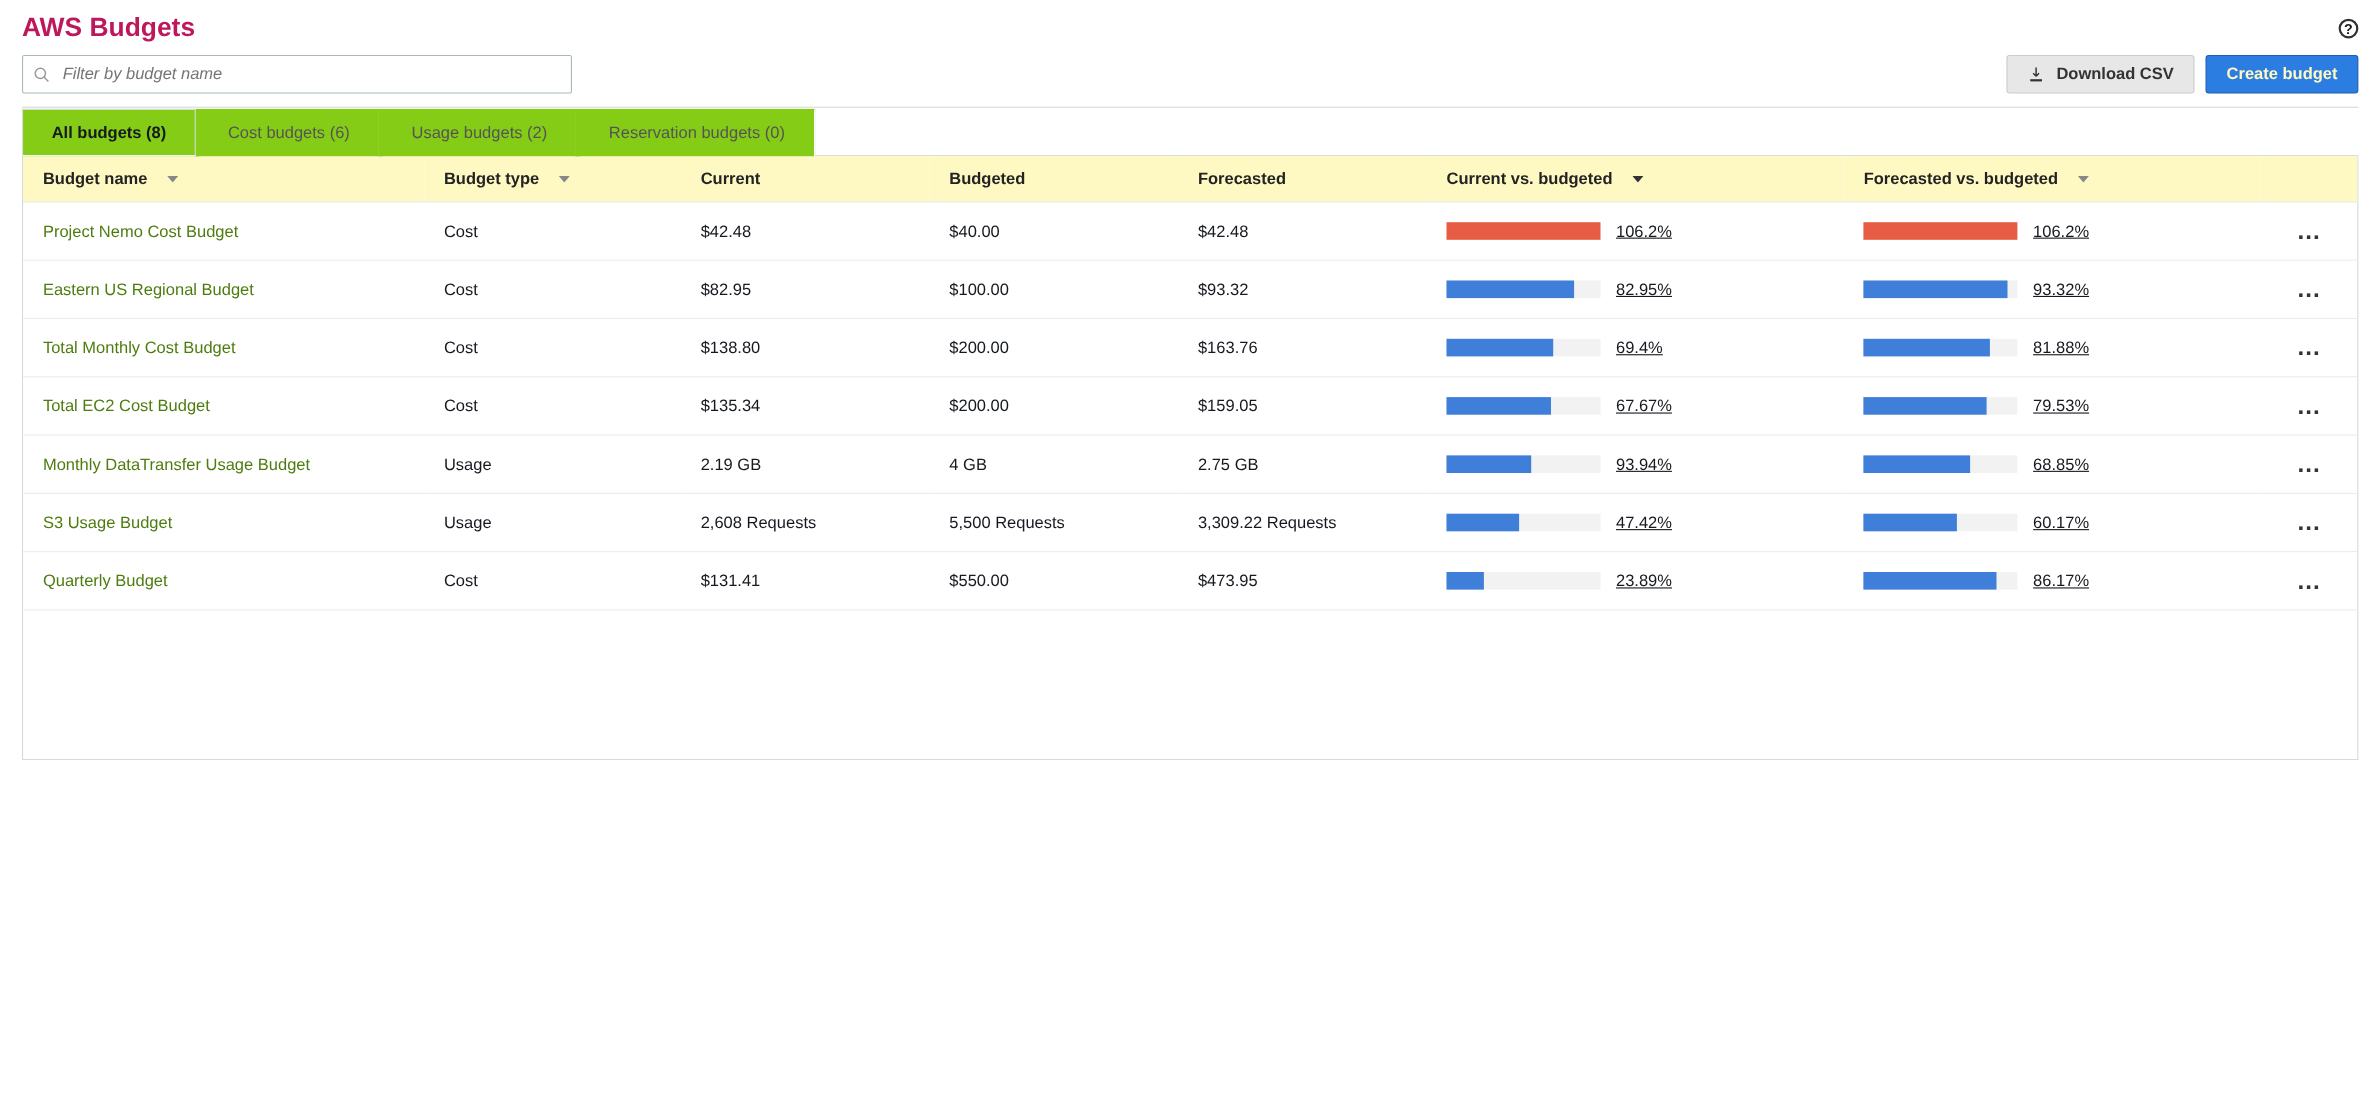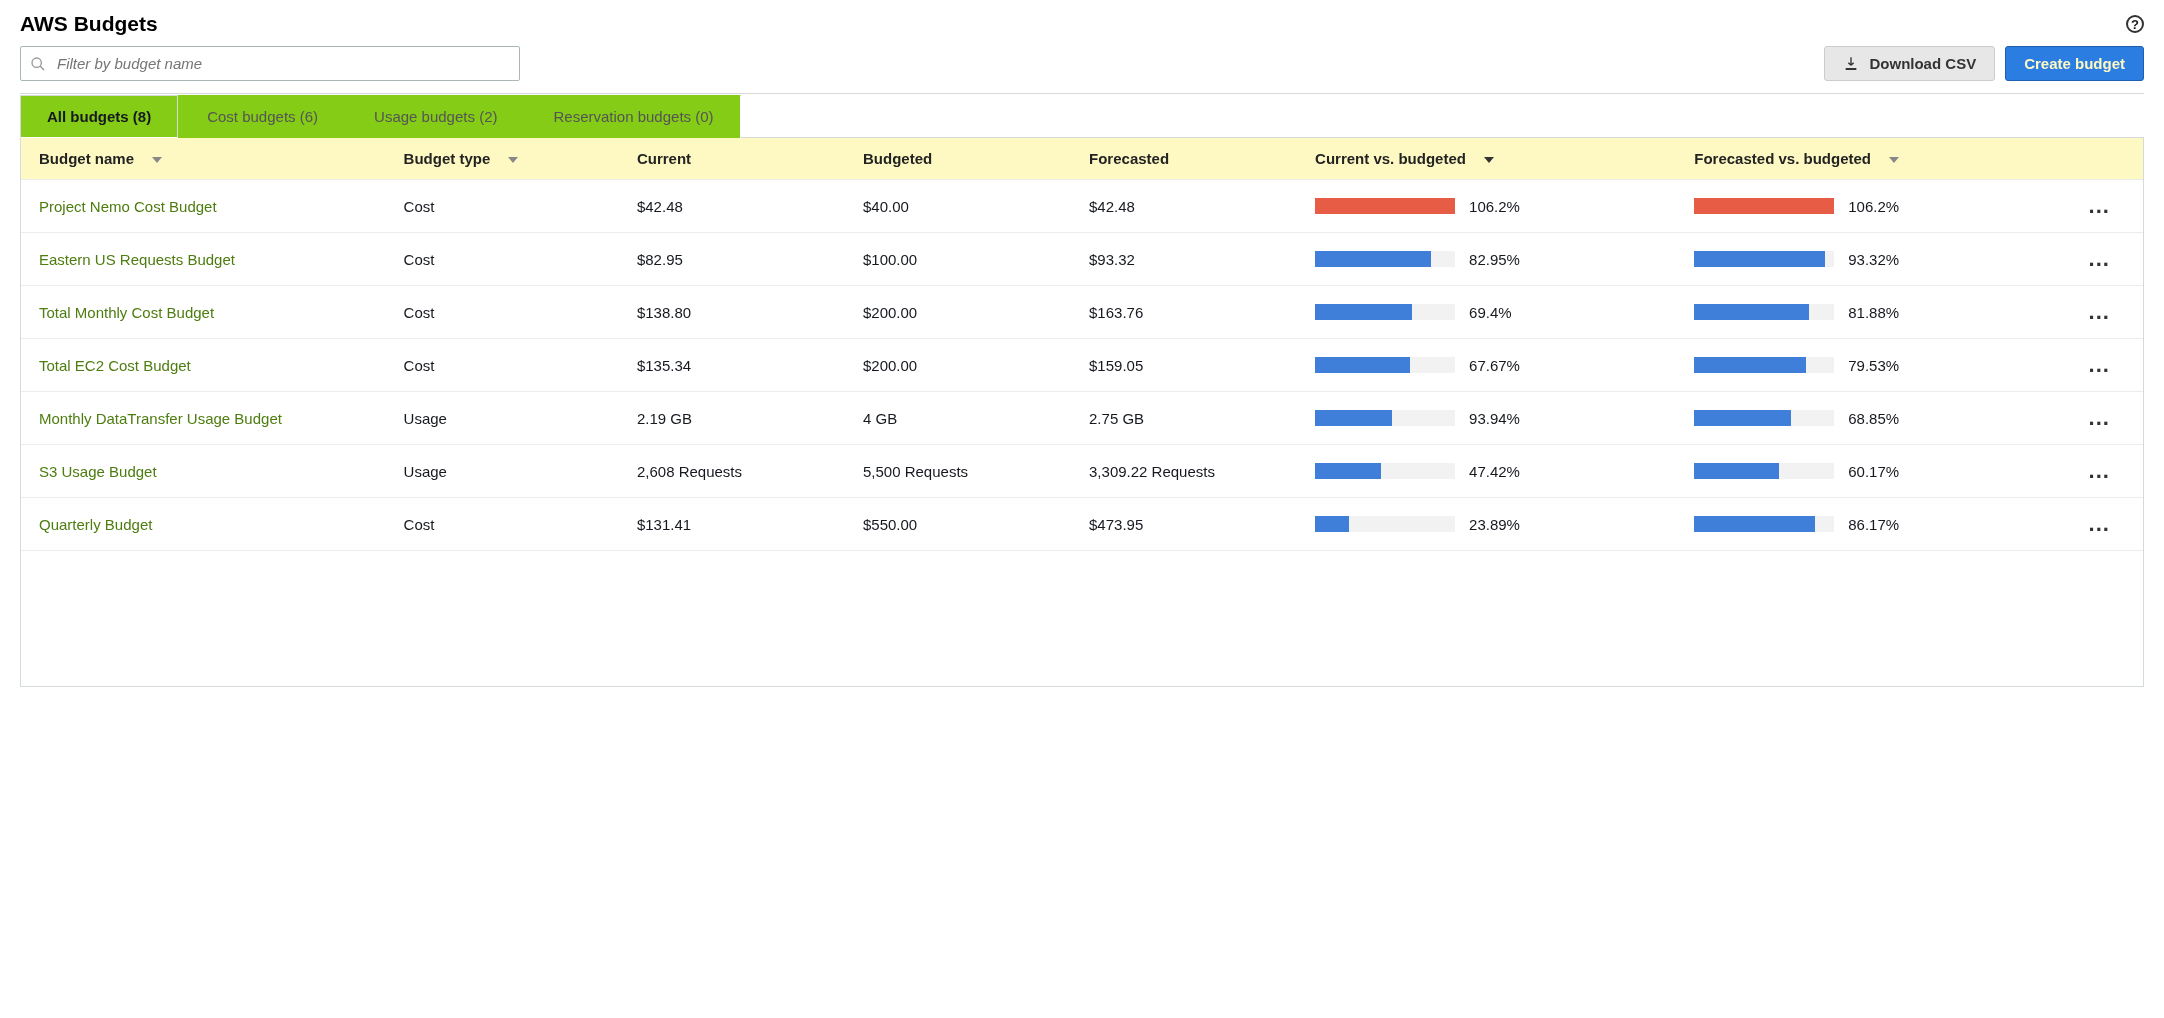--- a/index.html
+++ b/index.html
@@ -1,19 +1,19 @@
 <!DOCTYPE html>
 <html><head>
 <meta charset="utf-8">
 <style>
 * { box-sizing: border-box; margin: 0; padding: 0; }
 body { font-family: "Amazon Ember", "Helvetica Neue", Arial, sans-serif; background: #fff; color: #16191f; font-size: 14px; padding: 0 20px; }
 
 .header-row { display: flex; align-items: center; justify-content: space-between; padding: 12px 0 10px; }
-.page-title { font-size: 21px; font-weight: 700; color: #000000; }
+.page-title { font-size: 24px; font-weight: 700; color: #be185d; }
 .help-icon { width: 18px; height: 18px; border: 2px solid #333; border-radius: 50%; display: flex; align-items: center; justify-content: center; font-size: 13px; font-weight: 700; cursor: pointer; }
 
 .controls-row { display: flex; align-items: center; gap: 10px; padding-bottom: 12px; border-bottom: 1px solid #d5dbdb; }
 .search-wrap { position: relative; width: 500px; }
 .search-input { width: 100%; padding: 8px 10px 8px 36px; border: 1px solid #aab7b8; border-radius: 2px; font-size: 15px; font-style: italic; color: #555; }
 .search-icon { position: absolute; left: 10px; top: 50%; transform: translateY(-50%); width: 16px; height: 16px; opacity: 0.6; }
 .spacer { flex: 1; }
 .btn { padding: 8px 18px; border-radius: 3px; font-size: 15px; font-weight: 700; cursor: pointer; border: 1px solid transparent; display: inline-flex; align-items: center; gap: 10px; }
 .btn-secondary { background: #e7e7e7; color: #333; border-color: #ccc; }
 .btn-primary { background: #2b7de1; color: #fef9c3; border-color: #1f5fb0; }
@@ -28,21 +28,21 @@
 .table-container { border: 1px solid #d5dbdb; border-top: 1px solid #d5dbdb; min-height: 550px; }
 table { width: 100%; border-collapse: collapse; }
 thead th { text-align: left; padding: 12px 18px; font-size: 15px; font-weight: 700; color: #232323; background: #fef9c3; border-bottom: 1px solid #eaeded; }
 thead th .sort-icon { width: 10px; height: 6px; display: inline-block; margin-left: 14px; vertical-align: middle; }
 tbody td { padding: 13px 18px; font-size: 15px; border-bottom: 1px solid #eaeded; vertical-align: middle; }
 tbody td.link a { color: #4d7c0f; text-decoration: none; }
 .bar-cell { display: flex; align-items: center; gap: 14px; }
 .bar-track { width: 140px; height: 16px; background: #f2f2f2; position: relative; }
 .bar-fill { height: 100%; background: #3f7fd9; }
 .bar-fill.over { background: #e65c44; }
-.pct-label { min-width: 70px; }
+.pct-label { min-width: 70px; text-decoration: underline; }
 .more-cell { width: 50px; text-align: center; font-size: 22px; font-weight: 700; letter-spacing: 1px; color: #333; cursor: pointer; }
 
 th.col-name { width: 250px; }
 th.col-type { width: 160px; }
 th.col-cur, th.col-bud, th.col-for { width: 155px; }
 th.col-cvb, th.col-fvb { width: 250px; }
 th.col-more { width: 60px; }
 </style>
 </head>
 <body>
@@ -133,21 +133,21 @@
             <div class="bar-cell">
               <div class="bar-track">
                 <div class="bar-fill over" style="width: 100%;"></div>
               </div>
               <span class="pct-label">106.2%</span>
             </div>
           </td>
           <td class="more-cell">...</td>
         </tr>
         <tr>
-          <td class="link"><a href="#">Eastern US Requests Budget</a></td>
+          <td class="link"><a href="#">Eastern US Regional Budget</a></td>
           <td>Cost</td>
           <td>$82.95</td>
           <td>$100.00</td>
           <td>$93.32</td>
           <td>
             <div class="bar-cell">
               <div class="bar-track">
                 <div class="bar-fill" style="width: 82.95%;"></div>
               </div>
               <span class="pct-label">82.95%</span>

